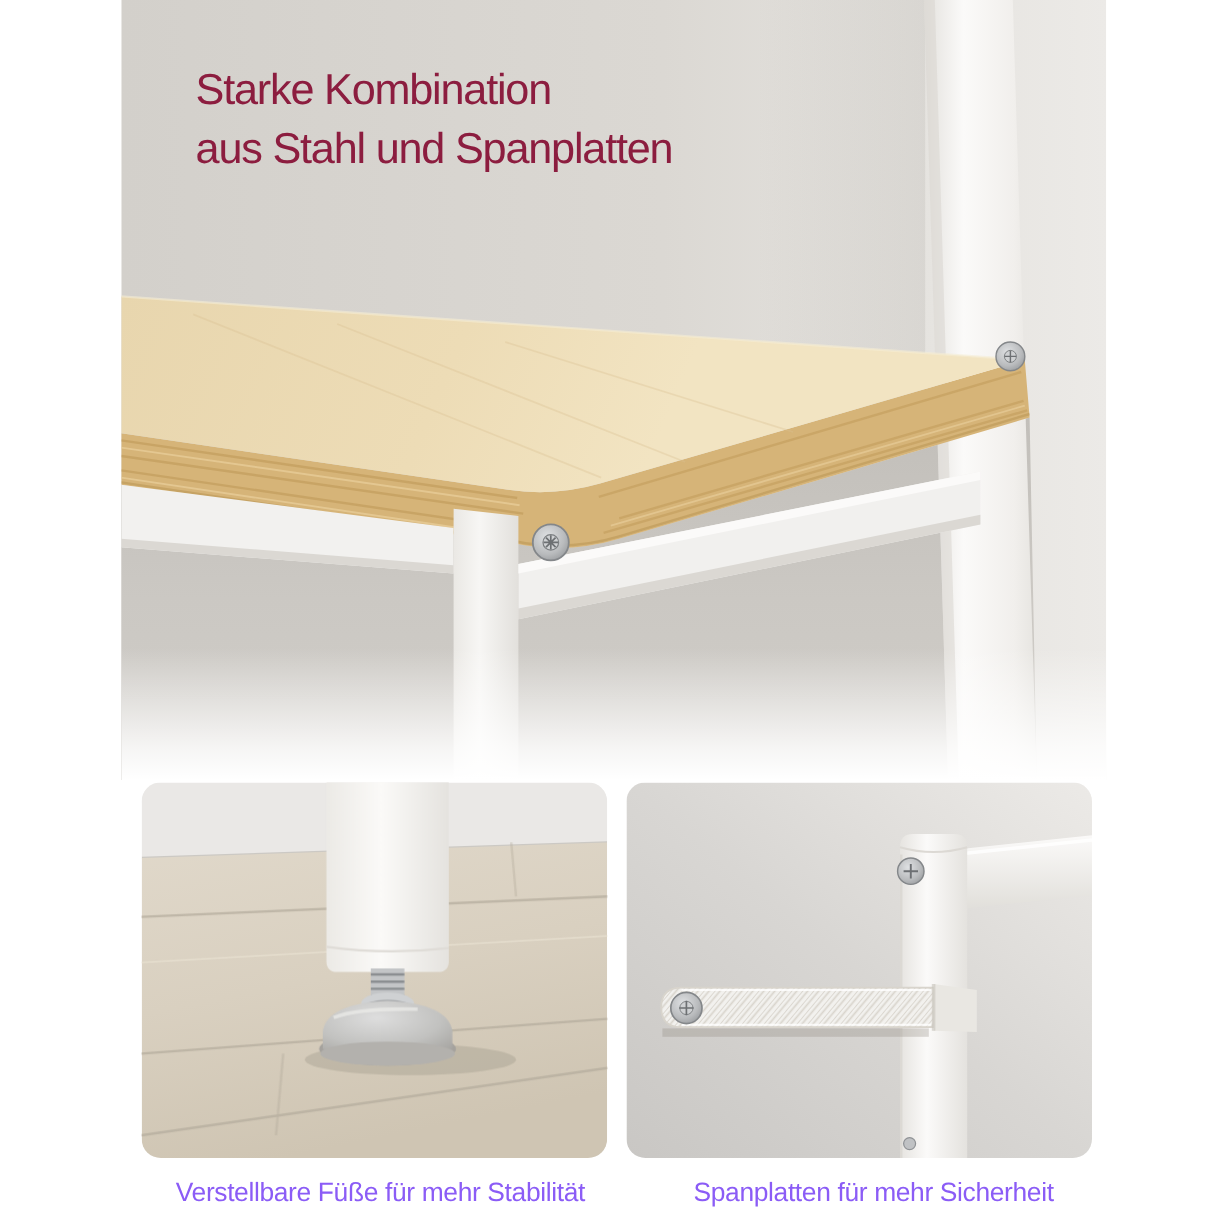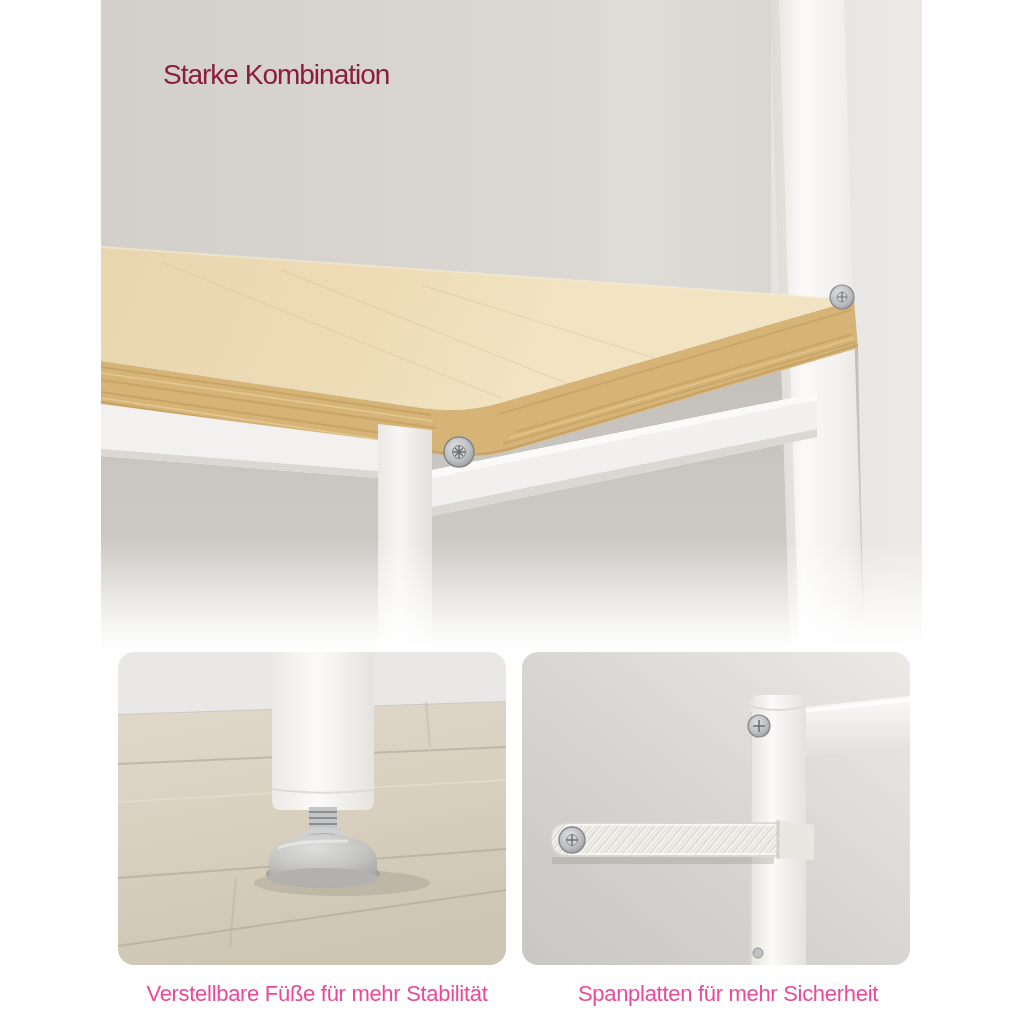--- a/index.html
+++ b/index.html
@@ -6,32 +6,32 @@
   body{
     width:1024px;height:1024px;position:relative;overflow:hidden;
     background:#ffffff;font-family:"Liberation Sans",sans-serif;
   }
   .photo-main{
     position:absolute;left:101px;top:0;width:821px;height:650px;overflow:hidden;
   }
   .photo-main svg{display:block;}
   .headline{
     position:absolute;left:163px;top:50px;z-index:5;
-    font-size:28px;line-height:49px;font-weight:500;letter-spacing:-1px;
+    font-size:36px;line-height:49px;font-weight:500;letter-spacing:-1px;
     color:#8c1d3f;white-space:nowrap;
   }
   .inset{
     position:absolute;top:652px;width:388px;height:313px;border-radius:16px;
     overflow:hidden;box-shadow:inset 0 0 28px rgba(0,0,0,0.05);
   }
   .inset-left{left:118px;}
   .inset-right{left:522px;}
   .caption{
     position:absolute;top:981px;width:388px;text-align:center;
-    font-size:22px;letter-spacing:-0.3px;color:#ec4899;font-weight:500;
+    font-size:22px;letter-spacing:-0.3px;color:#8b5cf6;font-weight:500;
   }
   .caption-left{left:118px;transform:translateX(5px);}
   .caption-right{left:522px;transform:translateX(12px);}
 </style>
 </head>
 <body>
 
 <div class="photo-main">
   <svg width="821" height="650" viewBox="0 0 821 650">
     <defs>
@@ -131,20 +131,21 @@
       <circle cx="741" cy="297" r="5" fill="#cfd1d3" stroke="#7c7f82" stroke-width="0.8"></circle>
       <path d="M 736,297 h10 M 741,292 v10" stroke="#6d7073" stroke-width="1.2"></path>
     </g>
 
     <rect x="0" y="540" width="821" height="110" fill="url(#fadeWhite)"></rect>
   </svg>
 </div>
 
 <div class="headline">
   <div>Starke Kombination</div>
+  <div>aus Stahl und Spanplatten</div>
 </div>
 
 <div class="inset inset-left">
   <svg width="388" height="313" viewBox="0 0 388 313">
     <defs>
       <linearGradient id="floorGrad" x1="0" y1="0" x2="0.3" y2="1">
         <stop offset="0" stop-color="#e0d8ca"></stop>
           <stop offset="0.5" stop-color="#d9d0c0"></stop>
         <stop offset="1" stop-color="#cfc5b3"></stop>
       </linearGradient>

